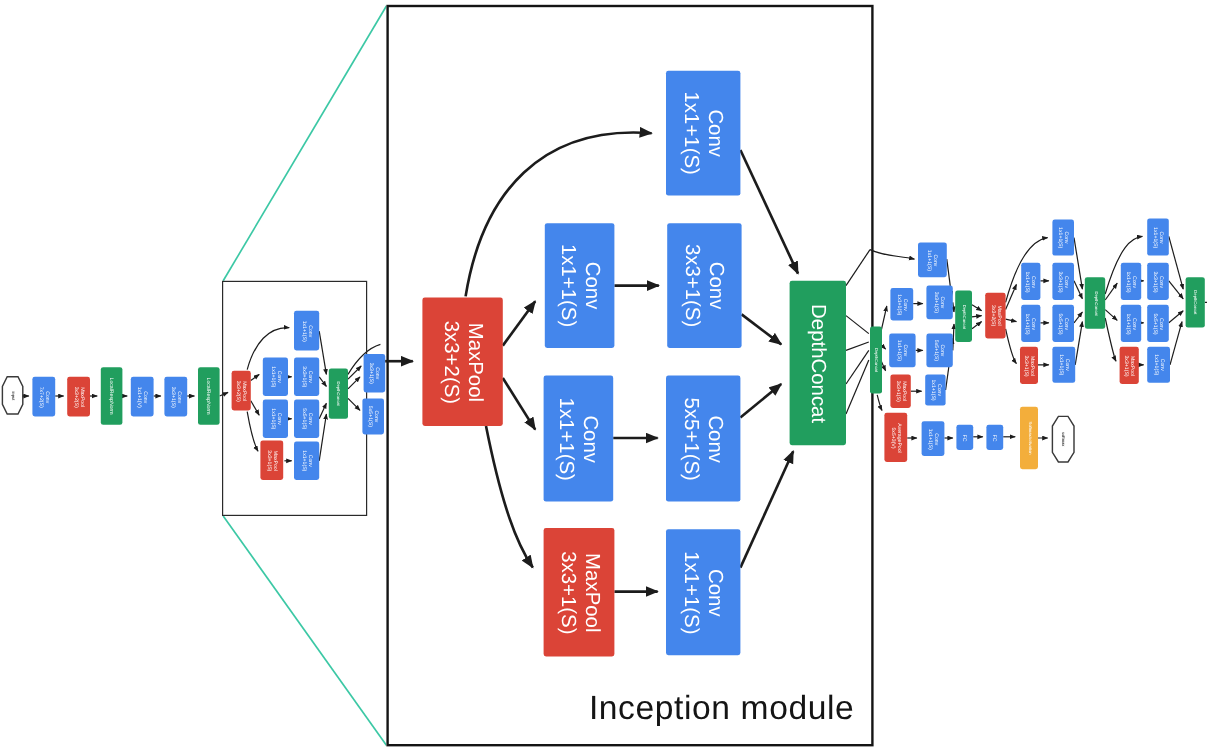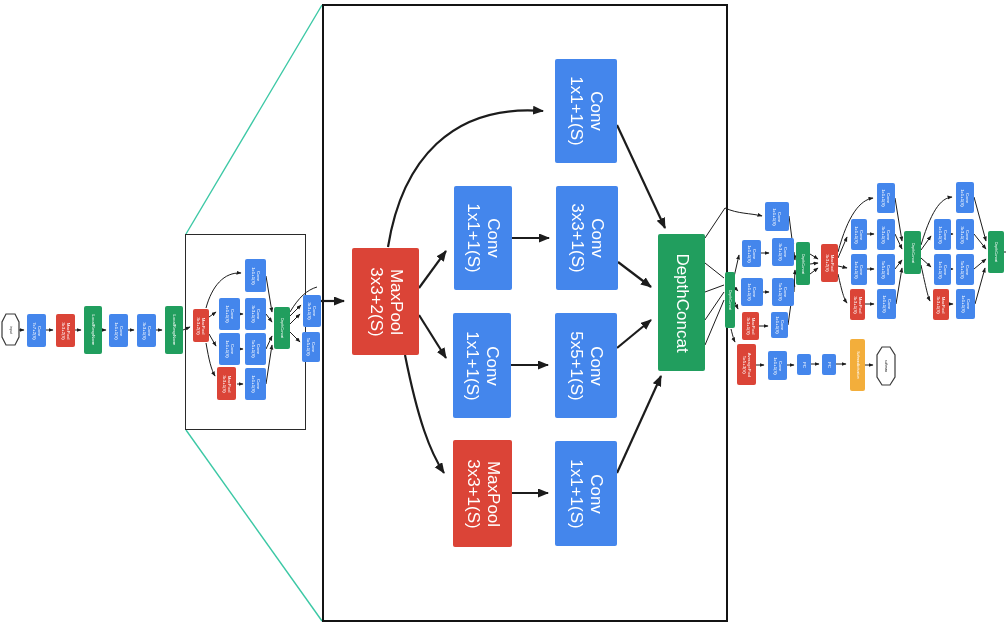--- a/index.html
+++ b/index.html
@@ -173,20 +173,21 @@
       </div>
   </div>
   <div class="node bl z2" style="left:302px;top:332px;width:18px;height:30px">
     <div class="rt rts">
         <div>Conv</div>
         <div>5x5+1(S)</div>
       </div>
   </div>
 
   <div id="big-box"></div>
+  <div id="caption">Inception module</div>
 
   <svg id="over-svg" class="layer" width="1006" height="629">
     <g>
       <path class="a tk" d="M321,301 L344,301" marker-end="url(#mB)"></path>
       <path class="a tk" d="M388,247 C402,160 452,104 543,111" marker-end="url(#mB)"></path>
       <path class="a tk" d="M419,288 L446,251" marker-end="url(#mB)"></path>
       <path class="a tk" d="M419,315 L446,358" marker-end="url(#mB)"></path>
       <path class="a tk" d="M405,355 C418,420 430,452 444,473" marker-end="url(#mB)"></path>
       <path class="a tk" d="M512,238 L549,238" marker-end="url(#mB)"></path>
       <path class="a tk" d="M511,365 L548,365" marker-end="url(#mB)"></path>

